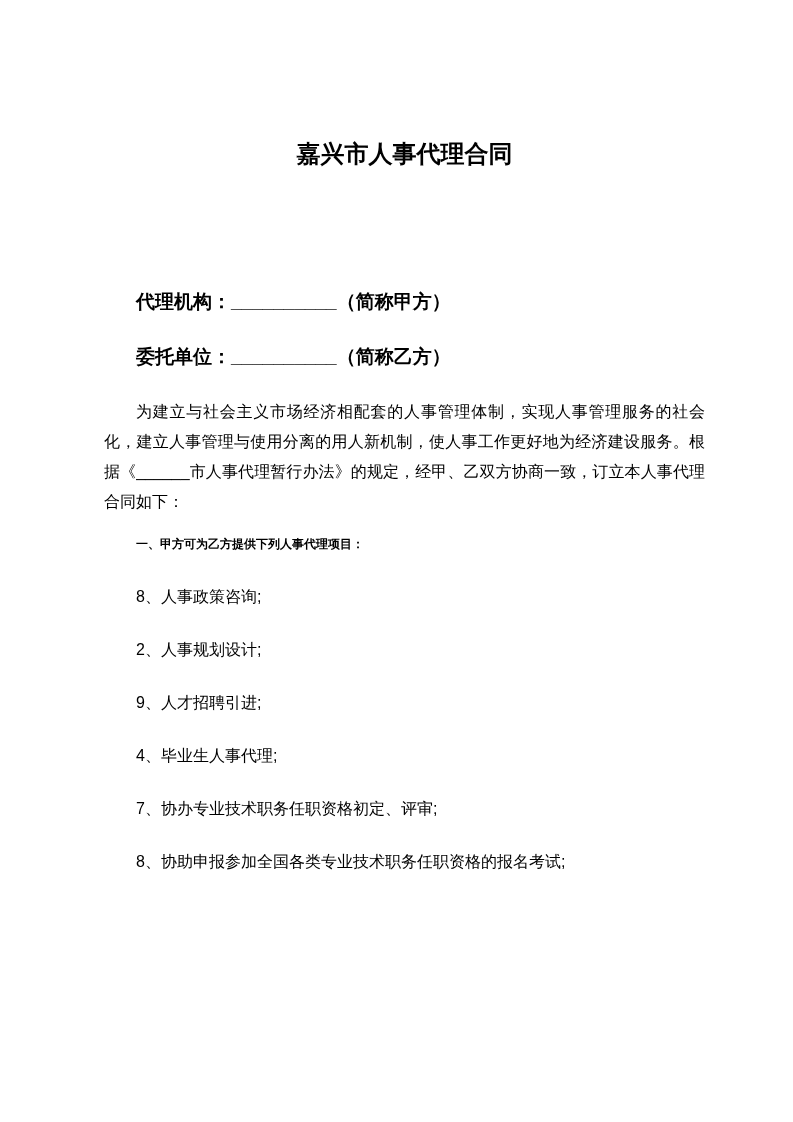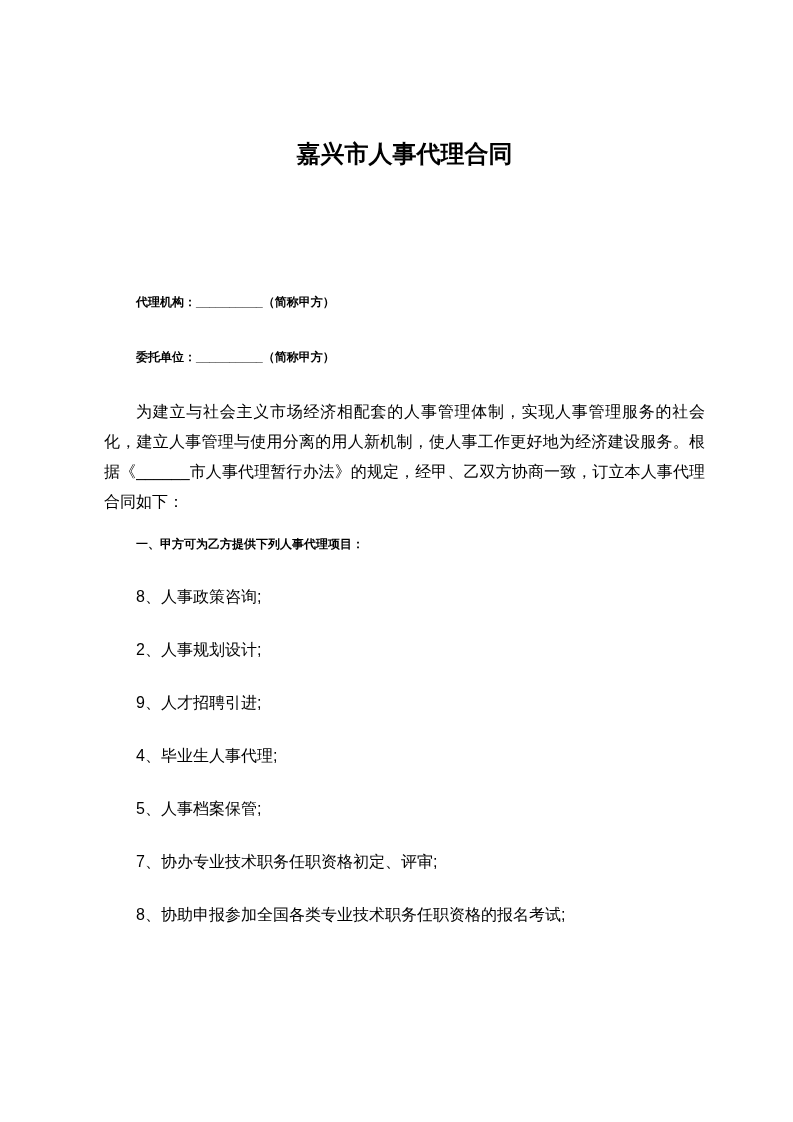--- a/index.html
+++ b/index.html
@@ -23,21 +23,21 @@
     margin: 0 0 117px 0;
     font-size: 24px;
     font-weight: 700;
     line-height: 32px;
     text-align: center;
     white-space: nowrap;
   }
   .party-line {
     margin: 0 0 25px 0;
     padding-left: 32px;
-    font-size: 12px;
+    font-size: 19px;
     font-weight: 700;
     line-height: 30px;
   }
   .preamble {
     margin: 12px 0 12px 0;
     font-size: 16px;
     font-weight: 400;
     line-height: 30px;
     text-align: justify;
     text-indent: 32px;
@@ -70,35 +70,34 @@
 </style>
 </head>
 <body>
 
 <div class="page">
 
   <h1 class="doc-title">嘉兴市人事代理合同</h1>
 
   <p class="party-line">代理机构：__________（简称甲方）</p>
 
-  <p class="party-line">委托单位：__________（简称甲方）</p>
+  <p class="party-line">委托单位：__________（简称乙方）</p>
 
   <p class="preamble">为建立与社会主义市场经济相配套的人事管理体制，实现人事管理服务的社会化，建立人事管理与使用分离的用人新机制，使人事工作更好地为经济建设服务。根据《______市人事代理暂行办法》的规定，经甲、乙双方协商一致，订立本人事代理合同如下：</p>
 
   <p class="section-heading">一、甲方可为乙方提供下列人事代理项目：</p>
 
   <p class="list-item">8、人事政策咨询;</p>
 
   <p class="list-item">2、人事规划设计;</p>
 
   <p class="list-item">9、人才招聘引进;</p>
 
   <p class="list-item">4、毕业生人事代理;</p>
 
-  <p class="list-item">5、人事档案保管;</p>
 
 
   <p class="list-item">7、协办专业技术职务任职资格初定、评审;</p>
 
   <p class="list-item">8、协助申报参加全国各类专业技术职务任职资格的报名考试;</p>
 
   <div class="page-number">1</div>
 
 </div>
 

